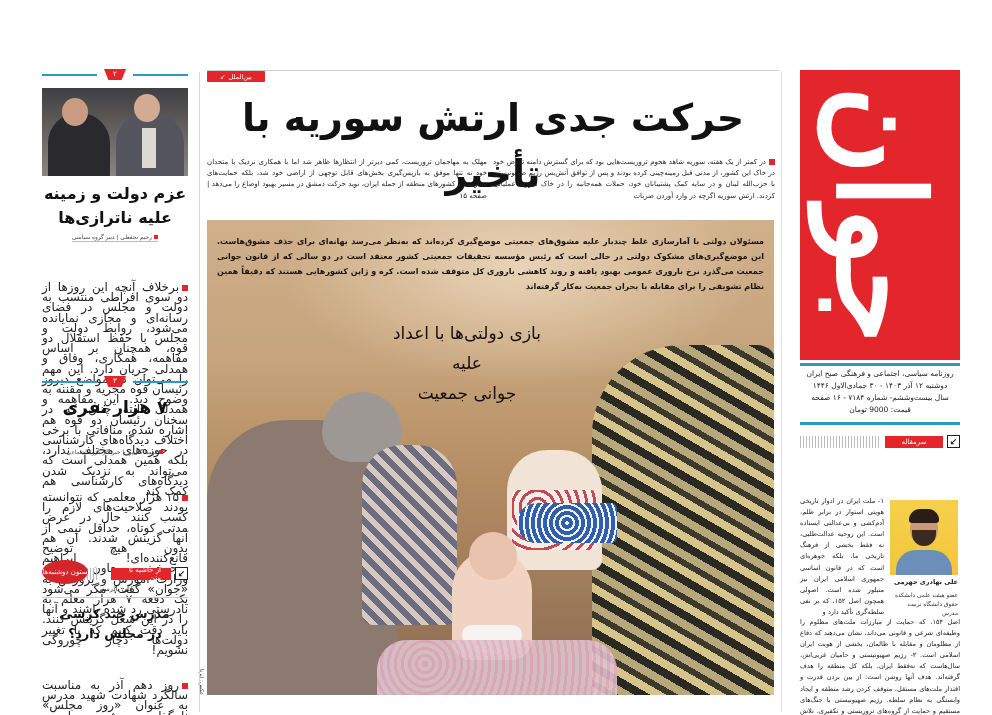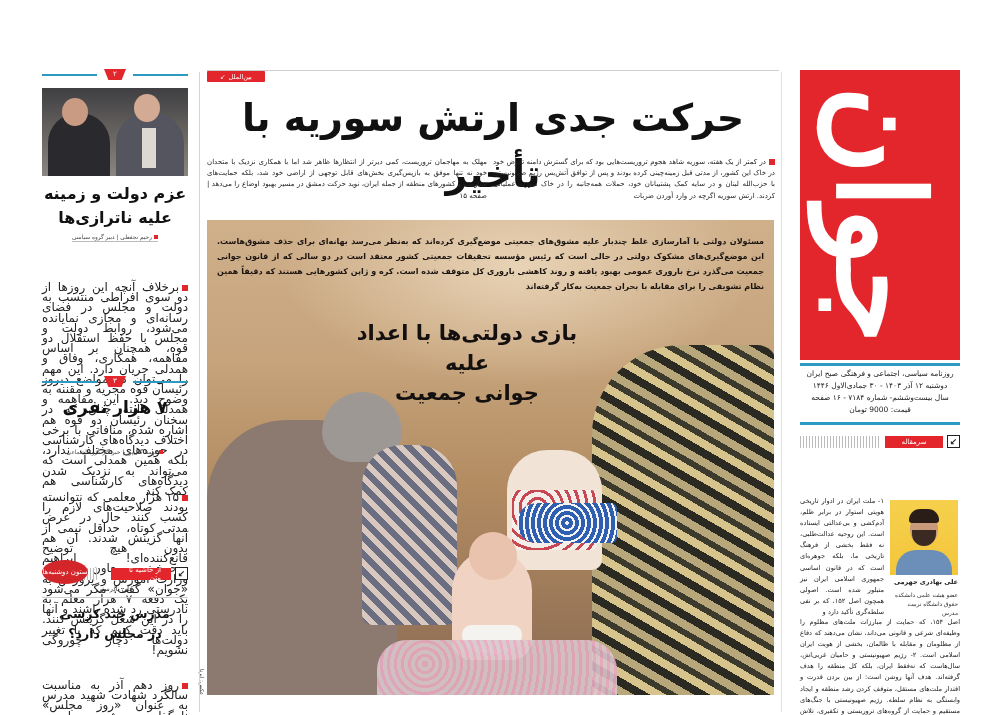--- a/index.html
+++ b/index.html
@@ -36,21 +36,21 @@
   .intl-tag { position: absolute; left: 207px; top: 71px; width: 58px; height: 11px; background: #e3262b; color: #fff; font-size: 6.5px; display: flex; align-items: center; justify-content: center; gap: 3px; border-radius: 1px; }
   .main-headline { position: absolute; left: 207px; top: 90px; width: 572px; text-align: center; font-weight: bold; font-size: 38px; line-height: 56px; color: #111; letter-spacing: -0.5px; }
   .lead-col { position: absolute; font-size: 7px; line-height: 11.2px; text-align: justify; color: #222; }
   .bullet { display: inline-block; width: 6px; height: 6px; background: #e3262b; margin-left: 3px; vertical-align: middle; }
 
   .feature { position: absolute; left: 207px; top: 220px; width: 567px; height: 475px; overflow: hidden;
     background:
       radial-gradient(ellipse 60% 35% at 55% 10%, #e8d3b6 0%, rgba(232,211,182,0) 70%),
       linear-gradient(180deg, #cfb08b 0%, #c6a37b 30%, #b38c62 55%, #8a6a52 100%); }
   .feature-lead { position: absolute; left: 10px; top: 14px; width: 547px; font-size: 8px; line-height: 15px; text-align: justify; font-weight: bold; color: #1b1410; text-align-last: right; }
-  .feature-headline { position: absolute; left: 110px; top: 98px; width: 300px; text-align: center; font-weight: bold; font-size: 21px; line-height: 30px; color: #141010; }
+  .feature-headline { position: absolute; left: 110px; top: 98px; width: 300px; text-align: center; font-weight: normal; font-size: 17px; line-height: 30px; color: #141010; }
 
   
   .fig { position: absolute; border-radius: 50% 50% 8px 8px; }
   .fig.a { left: 0; top: 200px; width: 190px; height: 280px; background: #8c7a70; border-radius: 80px 80px 0 0; }
   .fig.a-head { left: 115px; top: 172px; width: 80px; height: 70px; background: #9e9894; border-radius: 40px 40px 30px 30px; }
   .fig.b { left: 155px; top: 225px; width: 95px; height: 180px; background: repeating-linear-gradient(45deg,#6a6e80 0 6px,#d9c8c0 6px 12px); border-radius: 40px 40px 10px 10px; }
   .fig.c { left: 300px; top: 230px; width: 95px; height: 120px; background: #f1e3d6; border-radius: 40px 40px 10px 10px; }
   .fig.c-pattern { left: 305px; top: 270px; width: 85px; height: 60px; background: repeating-radial-gradient(circle at 30% 30%, #c74752 0 3px, #f5eee8 3px 8px); border-radius: 6px; }
   .fig.d { left: 310px; top: 283px; width: 100px; height: 40px; background: repeating-radial-gradient(circle, #f4f4f8 0 2px, #2f5fb0 2px 6px); border-radius: 20px 6px 6px 20px; }
   .fig.e { left: 385px; top: 125px; width: 185px; height: 360px; background: repeating-linear-gradient(30deg,#2b2a22 0 8px,#d6c48c 8px 16px,#3b3a2c 16px 22px,#b7a77b 22px 30px); border-radius: 90px 20px 0 0; }

